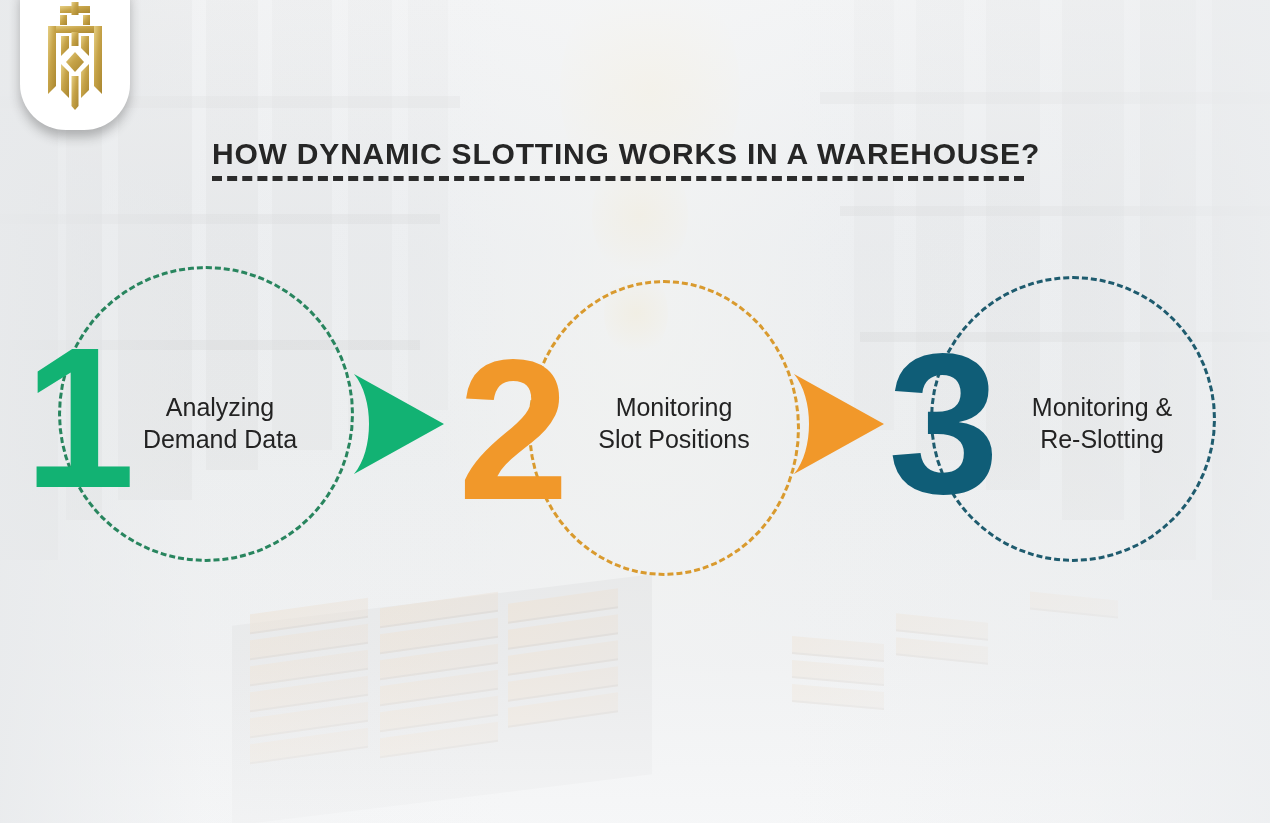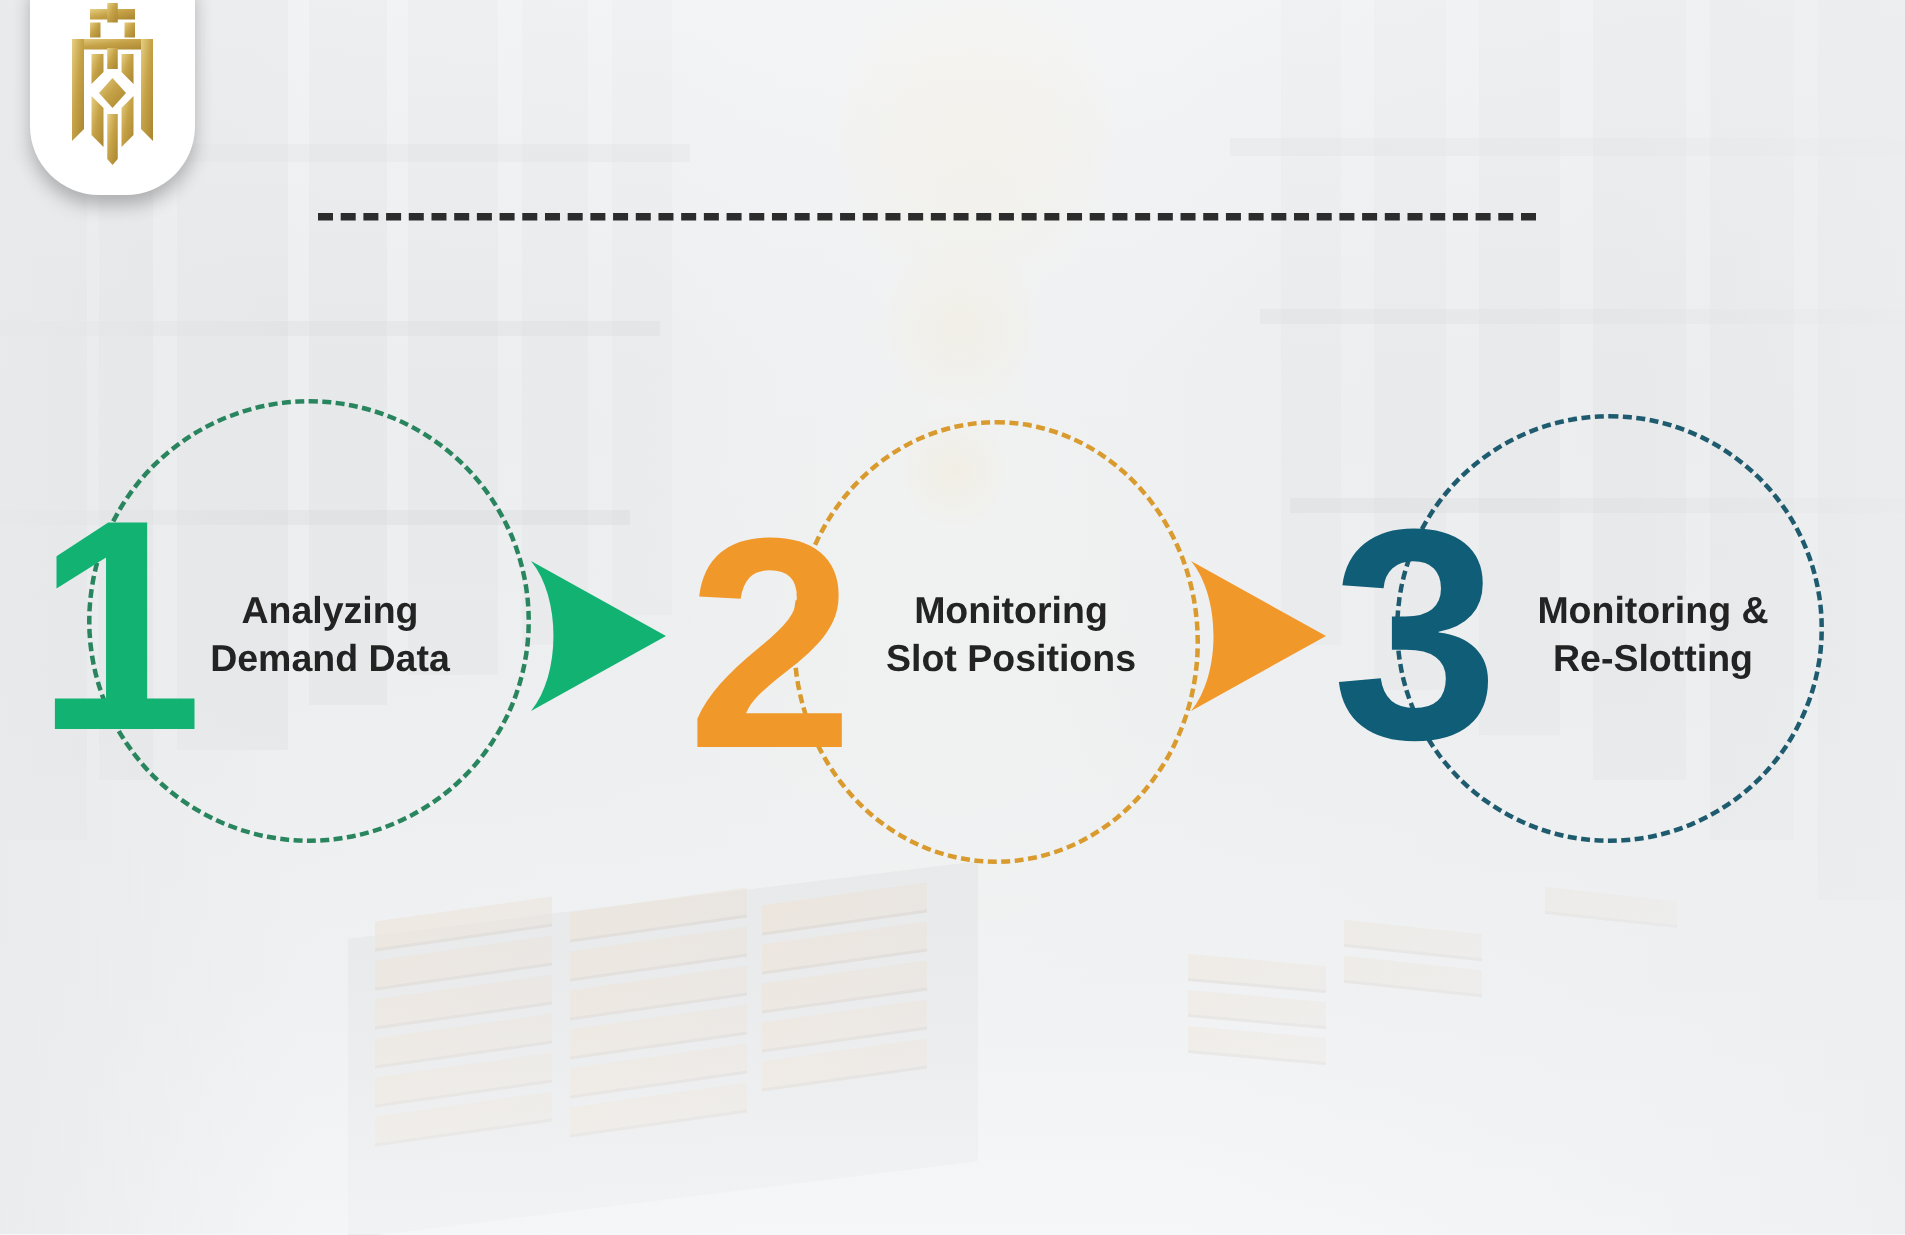--- a/index.html
+++ b/index.html
@@ -130,21 +130,21 @@
     user-select: none;
   }
   .n1 { left: 24px;  top: 318px; font-size: 200px; color: #12b273; }
   .n2 { left: 458px; top: 330px; font-size: 200px; color: #f1982a; }
   .n3 { left: 888px; top: 324px; font-size: 200px; color: #0f5d77; }
 
   .step-label {
     position: absolute;
     font-family: "Liberation Sans", sans-serif;
     font-size: 25px;
-    font-weight: bold;
+    font-weight: normal;
     color: #232323;
     line-height: 32px;
     text-align: center;
     white-space: pre-line;
   }
   .l1 { left: 124px; top: 391px; width: 192px; }
   .l2 { left: 580px; top: 391px; width: 188px; }
   .l3 { left: 1006px; top: 391px; width: 192px; }
 
   
@@ -254,20 +254,21 @@
         <path d="M25,62 L33,70 L33,96 L25,88 Z"></path>
 
         <path d="M53,62 L53,88 L45,96 L45,70 Z"></path>
 
         <path d="M35.5,74 L42.5,74 L42.5,104 L39,108 L35.5,104 Z"></path>
       </g>
     </svg>
   </div>
 
   <div class="title-wrap">
+    <div class="title-text">HOW DYNAMIC SLOTTING WORKS IN A WAREHOUSE?</div>
     <div class="title-rule"></div>
   </div>
 
   <div class="step">
     <div class="dashed-circle c1"></div>
     <div class="big-num n1">1</div>
     <div class="step-label l1">Analyzing
 Demand Data</div>
   </div>
 

